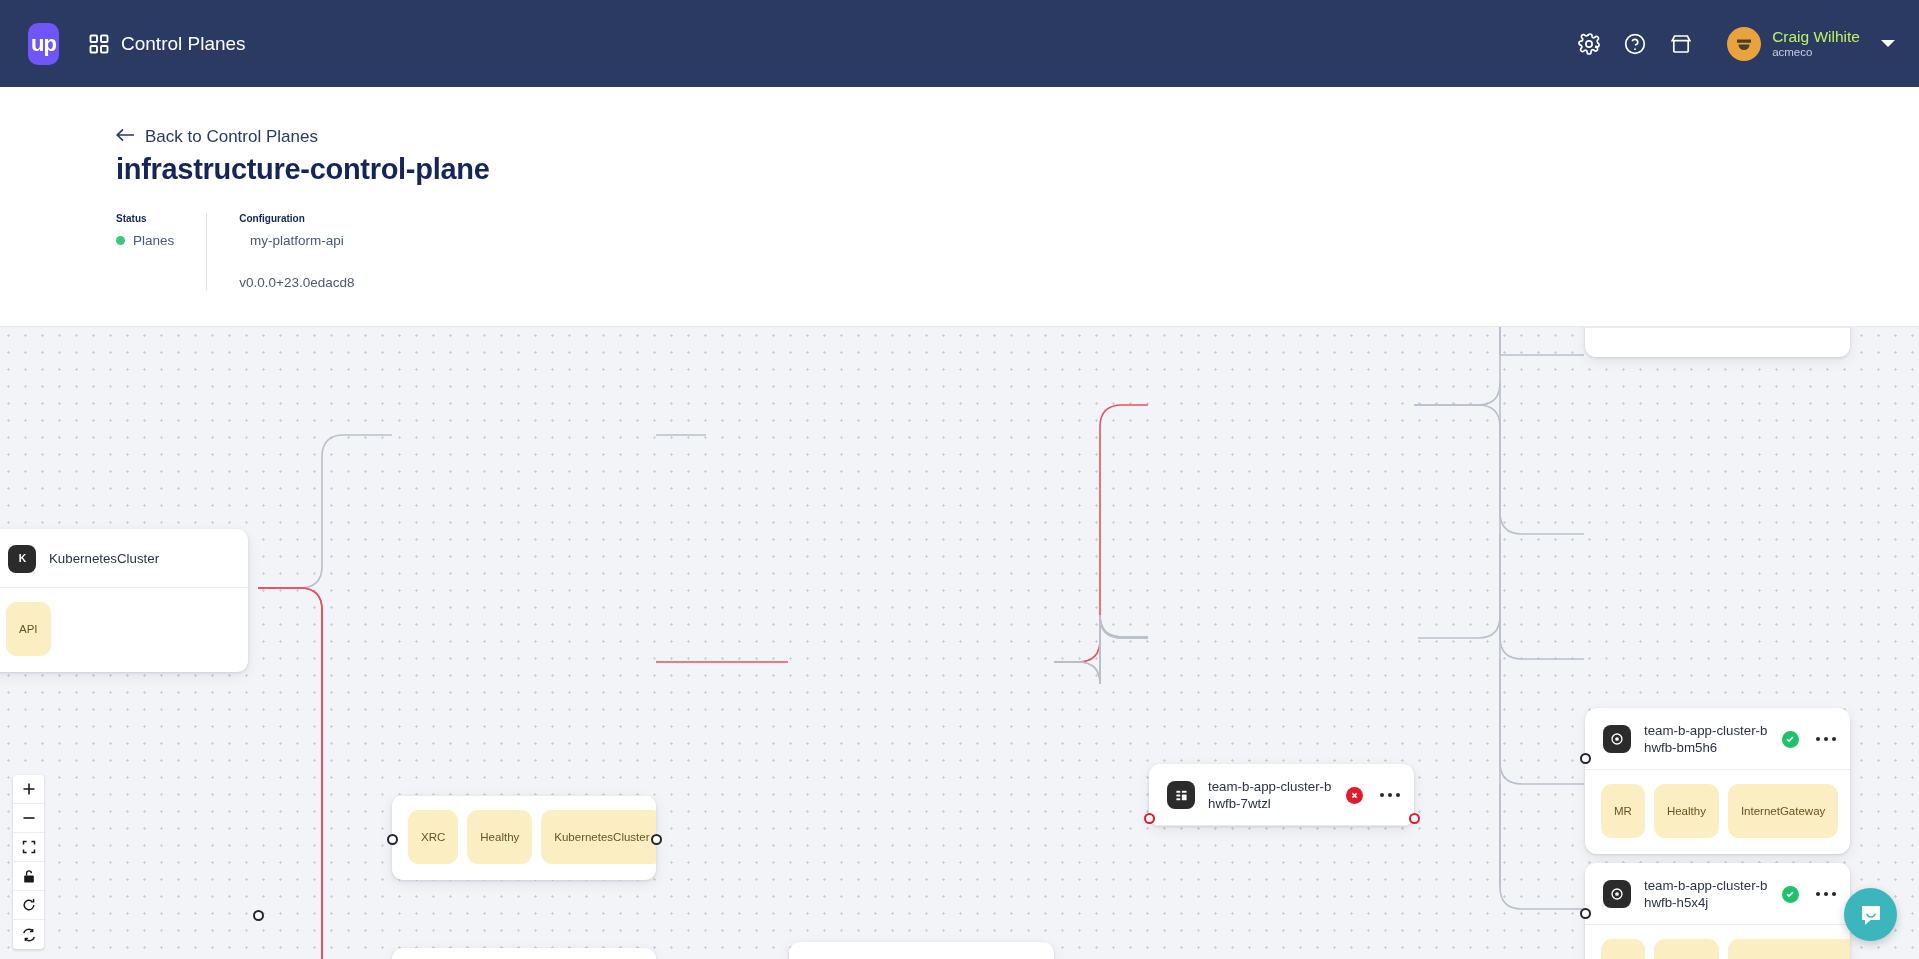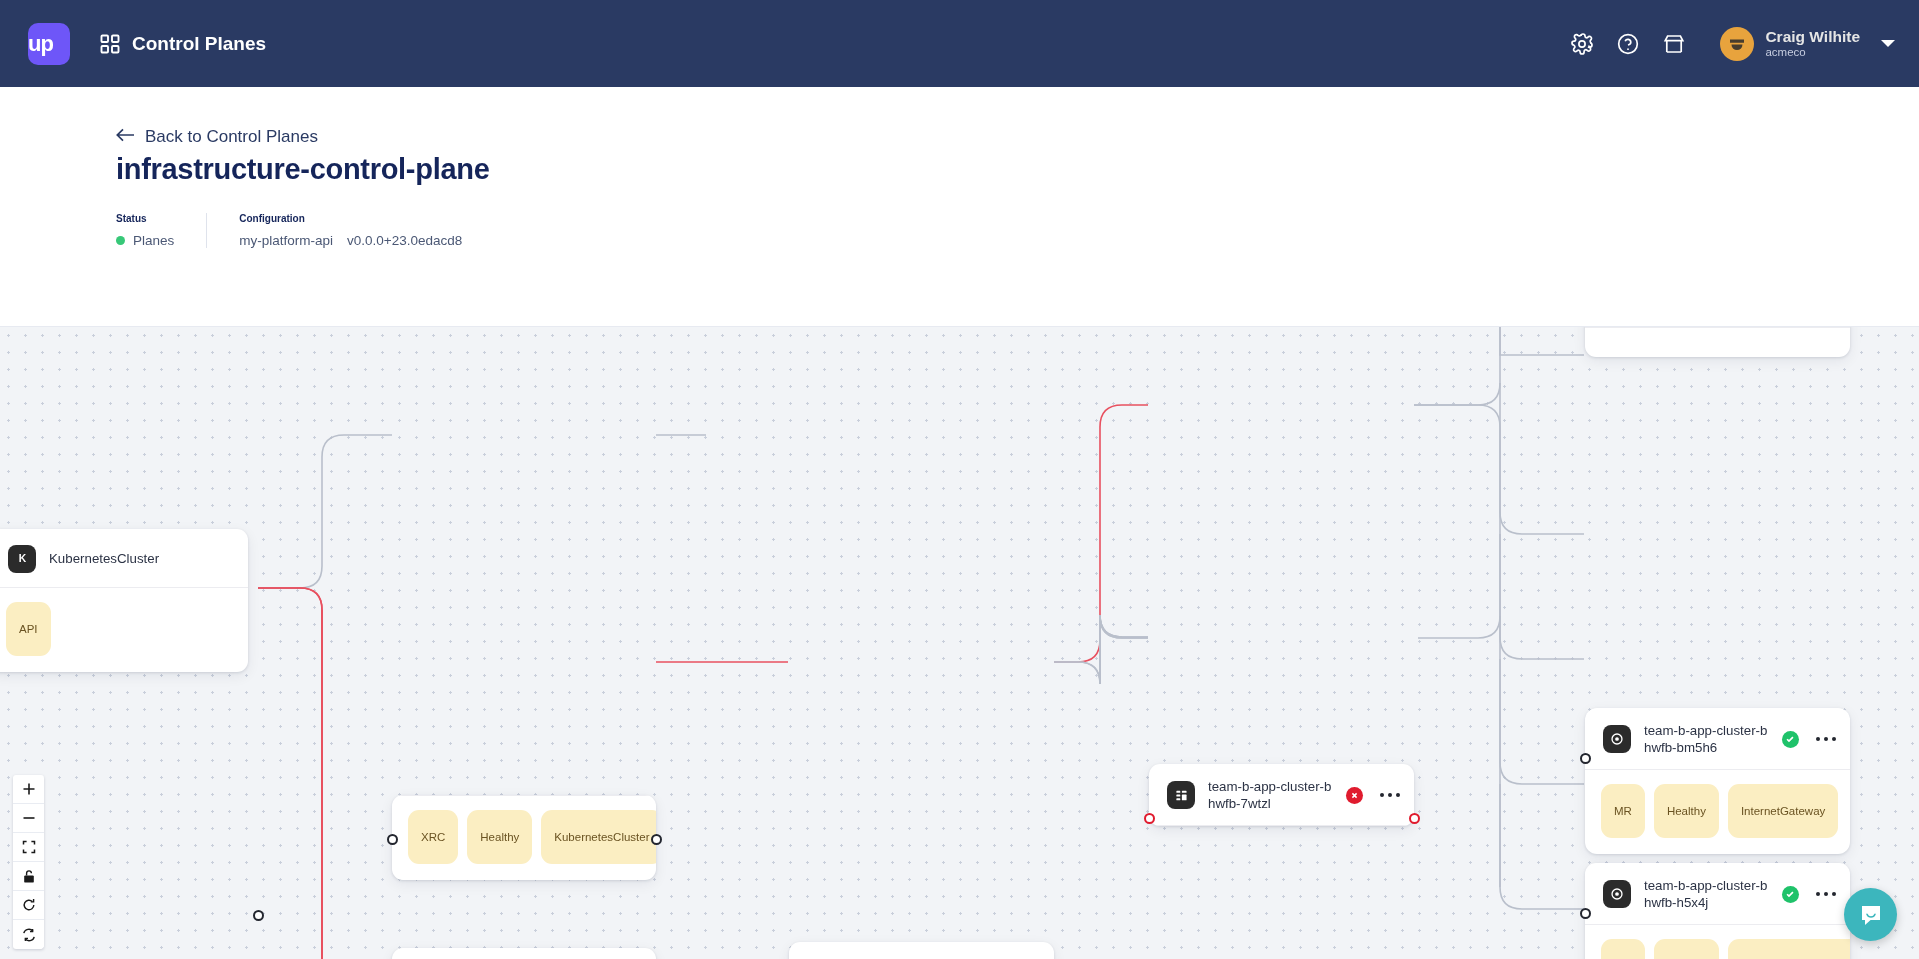--- a/index.html
+++ b/index.html
@@ -12,46 +12,46 @@
   }
 
   
   .topnav {
     position: absolute; left: 0; top: 0;
     width: 1919px; height: 87px;
     background: #2a3a63;
     display: flex; align-items: center;
   }
   .logo-tile {
-    width: 42px; height: 42px; margin-left: 28px;
+    width: 31px; height: 42px; margin-left: 28px;
     background: #6e56f8; border-radius: 10px;
-    display: flex; align-items: center; justify-content: flex-start;
+    display: flex; align-items: center; justify-content: center;
     color: #fff; font-size: 22px; font-weight: 700; letter-spacing: -1px;
     line-height: 1;
   }
   .nav-section {
     display: flex; align-items: center; gap: 12px; margin-left: 30px;
   }
   .grid-icon { width: 20px; height: 20px; display: block; }
   .nav-title {
-    color: #ffffff; font-size: 19px; font-weight: 700;
+    color: #ffffff; font-size: 19px; font-weight: 400;
   }
   .nav-right {
     margin-left: auto; margin-right: 24px;
     display: flex; align-items: center; gap: 22px;
   }
   .nav-icon { width: 24px; height: 24px; display: block; cursor: pointer; }
   .user-block { display: flex; align-items: center; gap: 11px; margin-left: 12px; cursor: pointer; }
   .avatar {
     width: 34px; height: 34px; border-radius: 50%;
     background: #e8a33d; position: relative; overflow: hidden;
   }
   .avatar .face { position:absolute; left:50%; top:50%; transform:translate(-50%,-50%); }
   .user-text { line-height: 1.15; }
-  .user-name { color: #e5e5e5; font-size: 15.5px; font-weight: 700; }
+  .user-name { color: #bef264; font-size: 15.5px; font-weight: 400; }
   .user-org  { color: #c6cde0; font-size: 11.5px; }
   .caret { margin-left: 10px; width: 0; height: 0;
     border-left: 7px solid transparent; border-right: 7px solid transparent;
     border-top: 7px solid #ffffff; }
 
   
   .page-head { position: absolute; left: 0; top: 87px; width: 1919px; height: 243px; background:#fff; }
   .back-link {
     position: absolute; left: 116px; top: 40px;
     display: flex; align-items: center; gap: 10px;
@@ -60,21 +60,21 @@
   .page-title {
     position: absolute; left: 116px; top: 66px;
     font-size: 29px; font-weight: 700; color: #15255a; letter-spacing: -0.3px;
   }
   .meta-row { position: absolute; left: 116px; top: 126px; display: flex; align-items: stretch; }
   .meta-col { display: flex; flex-direction: column; gap: 9px; }
   .meta-label { font-size: 10px; font-weight: 700; color: #15255a; }
   .meta-value { font-size: 13.5px; color: #4b5875; display: flex; align-items: center; gap: 8px; }
   .dot-ready { width: 9px; height: 9px; border-radius: 50%; background: #37c878; display:inline-block; }
   .meta-sep { width: 1px; background: #dfe3ec; margin: 0 32px; }
-  .meta-cfg { display: flex; gap: 14px; }
+  .meta-cfg { display: flex; gap: 27px; flex-direction: column; }
 
   
   .tabs { position: absolute; left: 116px; top: 272px; display: flex; gap: 0; }
   .tab {
     padding: 0 22px 16px 22px; font-size: 15.5px; font-weight: 700;
     color: #15255a; cursor: pointer; position: relative;
   }
   .tab.active { color: #6e56f8; }
   .tab.active::after {
     content: ''; position: absolute; left: 0; right: 0; bottom: 0;

